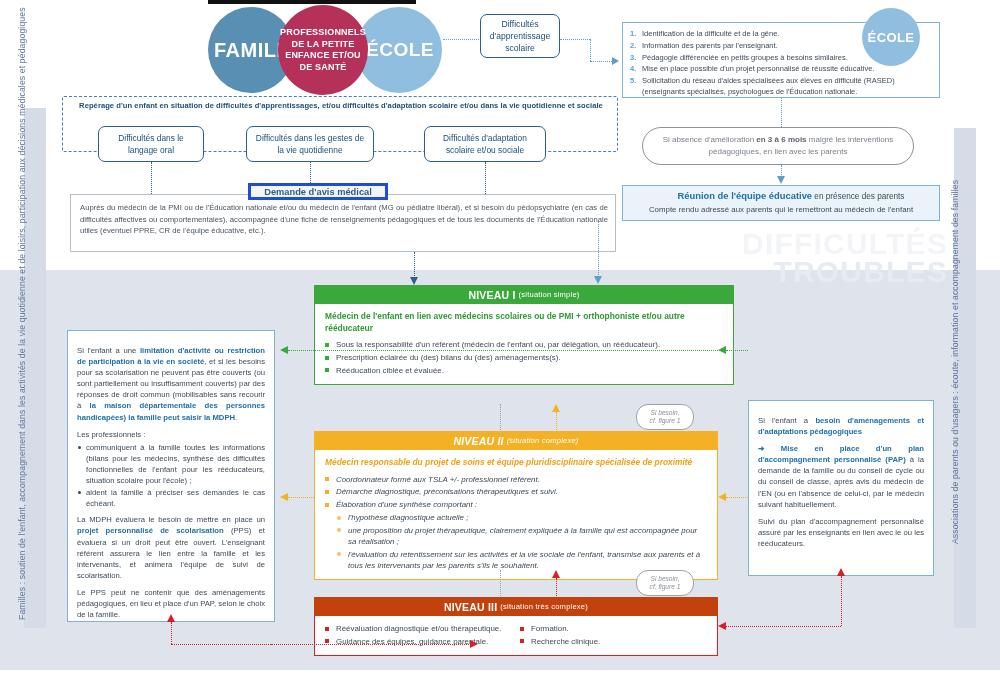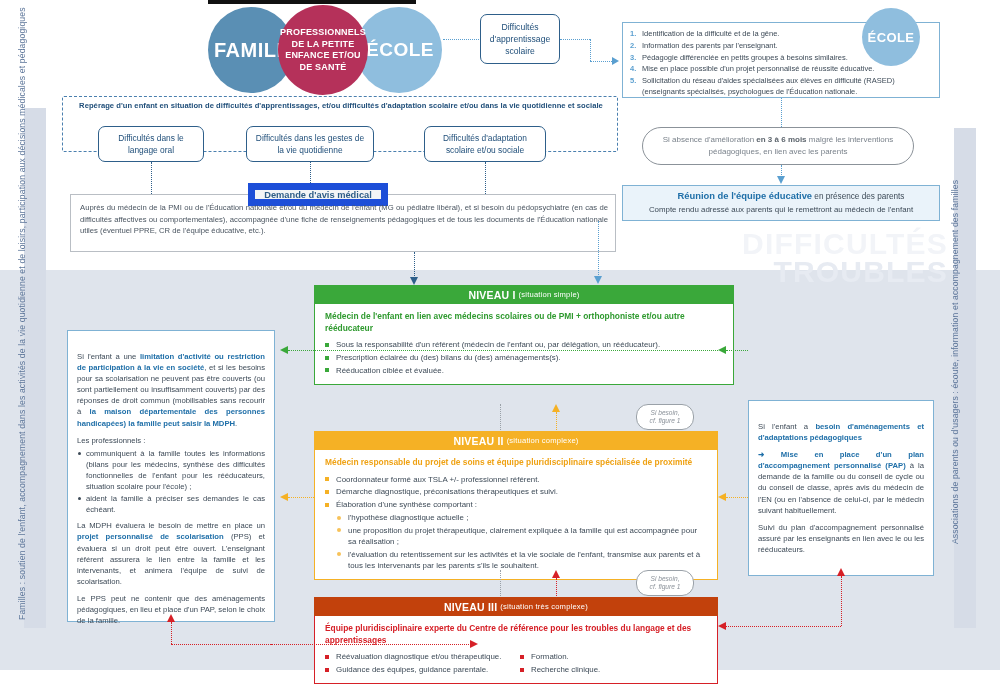--- a/index.html
+++ b/index.html
@@ -115,39 +115,39 @@
     text-align:center;
     padding:3px 5px;
   }
   .dashbox{
     position:absolute;
     box-sizing:border-box;
     border:1px dashed #4a7fae;
     background:transparent;
   }
 
-  #b-diff-appr{ left:480px; top:14px; width:80px; height:50px; font-size:8.6px;}
+  #b-diff-appr{ left:480px; top:14px; width:80px; height:44px; font-size:8.6px;}
   #repbox{ left:62px; top:96px; width:556px; height:56px; border-radius:2px;}
   #rep-label{
     position:absolute; left:70px; top:101px; width:542px;
     text-align:center; color:#1f4e79; font-size:7.6px; font-weight:bold;
     letter-spacing:.05px;
   }
   #b-d1{ left:98px; top:126px; width:106px; height:36px; font-size:8.4px;}
   #b-d2{ left:246px; top:126px; width:128px; height:36px; font-size:8.4px;}
   #b-d3{ left:424px; top:126px; width:122px; height:36px; font-size:8.4px;}
 
   
   #avis-frame{
     position:absolute; left:70px; top:194px; width:546px; height:58px;
     box-sizing:border-box; border:1px solid #b9bec4; background:#fff;
   }
   #avis-tab{
-    position:absolute; left:248px; top:183px; width:140px; height:23px;
-    box-sizing:border-box; border:7px solid #1d4ed8; background:#f3f4f6;
+    position:absolute; left:248px; top:183px; width:140px; height:17px;
+    box-sizing:border-box; border:3px solid #1d4ed8; background:#f3f4f6;
     color:#2f5d87; font-size:9.3px; font-weight:bold;
     display:flex; align-items:center; justify-content:center;
   }
   #avis-text{
     position:absolute; left:80px; top:202px; width:528px;
     color:#4a5560; font-size:7.7px; line-height:11.6px;
     text-align:justify;
   }
 
   
@@ -208,41 +208,41 @@
   }
   .niveau ul.sub{ margin-top:1px; padding-left:12px; }
   .niveau ul.sub li::before{ border-radius:50%; }
 
   #niv1{ left:314px; top:285px; width:420px; }
   #niv1 .hdr{ background:#3aa83a; }
   #niv1 .body{ border:1px solid #3aa83a; border-top:none; }
   #niv1 .lead{ color:#2f9a2f; }
   #niv1 li::before{ background:#3aa83a; }
 
-  #niv2{ left:314px; top:431px; width:404px; }
+  #niv2{ left:314px; top:431px; width:404px;font-style:italic; }
   #niv2 .hdr{ background:#f5b125; }
   #niv2 .body{ border:1px solid #f5b125; border-top:none; }
   #niv2 .lead{ color:#efa214; }
   #niv2 li::before{ background:#f5b125; }
   #niv2 ul.sub li::before{ background:#f5c濃; background:#f7c259; }
 
   #niv3{ left:314px; top:597px; width:404px; }
   #niv3 .hdr{ background:#c2410c; }
   #niv3 .body{ border:1px solid #d62027; border-top:none; }
   #niv3 .lead{ color:#d62027; }
   #niv3 li::before{ background:#d62027; }
   #niv3 .cols{ display:flex;gap:8px; }
   #niv3 .cols > ul{ flex:1; }
 
   
   .sidebox{
     position:absolute; box-sizing:border-box;
     border:1px solid #7fb2d4; background:#fff;
     color:#3d4a57; font-size:7.7px; line-height:11.1px;
-    padding:20px 9px;
+    padding:14px 9px;
     text-align:justify;
   }
   .sidebox b{ color:#1f6fa8; }
   .sidebox p{ margin:0 0 6px 0; }
   .sidebox p:last-child{ margin-bottom:0; }
   .sidebox ul{ list-style:none; margin:0 0 5px 0; padding:0; }
   .sidebox li{
     position:relative; padding-left:9px; margin-bottom:1px;
   }
   .sidebox li::before{
@@ -380,21 +380,20 @@
       </ul>
     </div>
   </div>
 
   <div class="niveau" id="niv3">
     <div class="hdr">
       <span>NIVEAU III</span>
       <span class="sub">(situation très complexe)</span>
     </div>
     <div class="body">
-      <div class="lead">Équipe pluridisciplinaire experte du Centre de référence pour les troubles du langage et des apprentissages</div>
       <div class="cols">
         <ul>
           <li>Réévaluation diagnostique et/ou thérapeutique.</li>
           <li>Guidance des équipes, guidance parentale.</li>
         </ul>
         <ul>
           <li>Formation.</li>
           <li>Recherche clinique.</li>
         </ul>
       </div>

